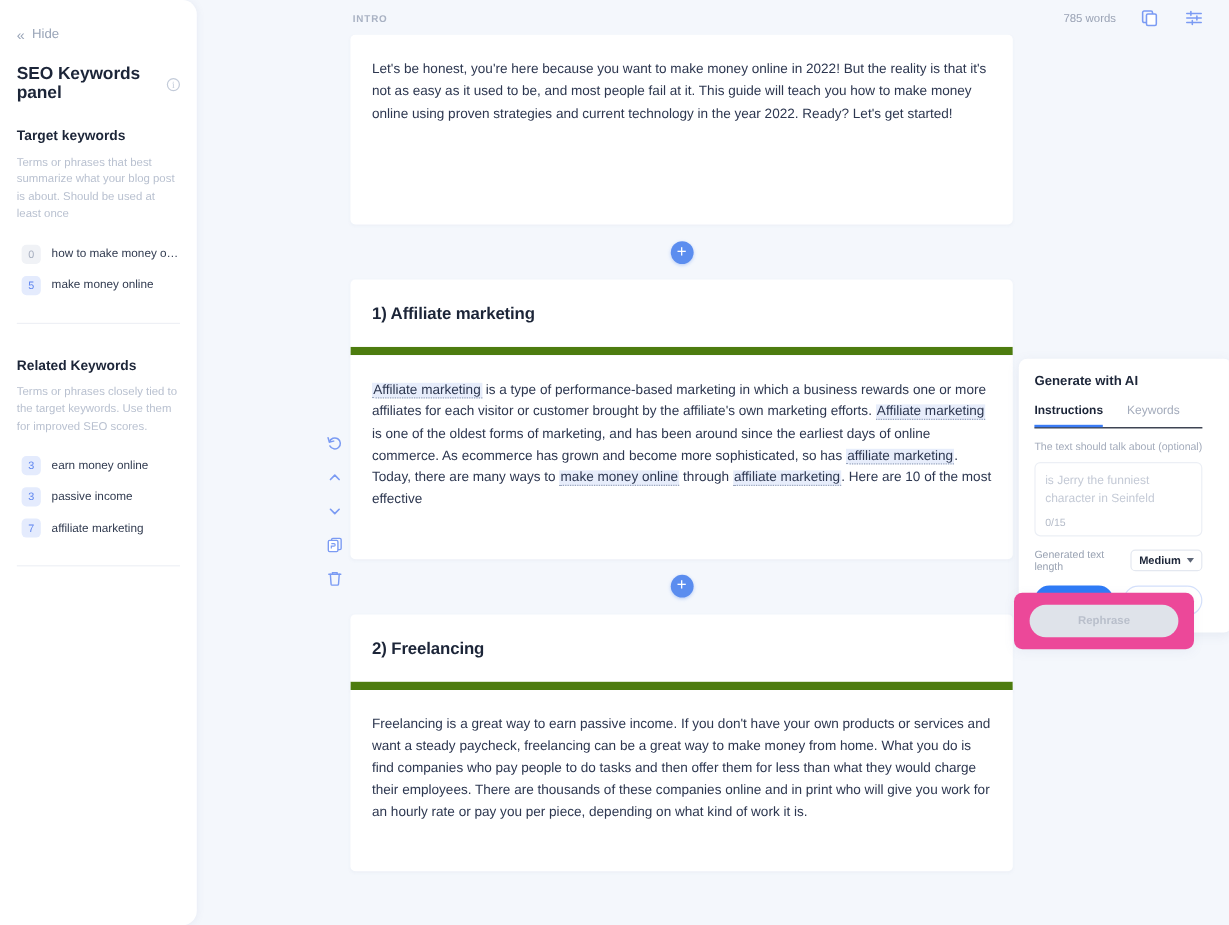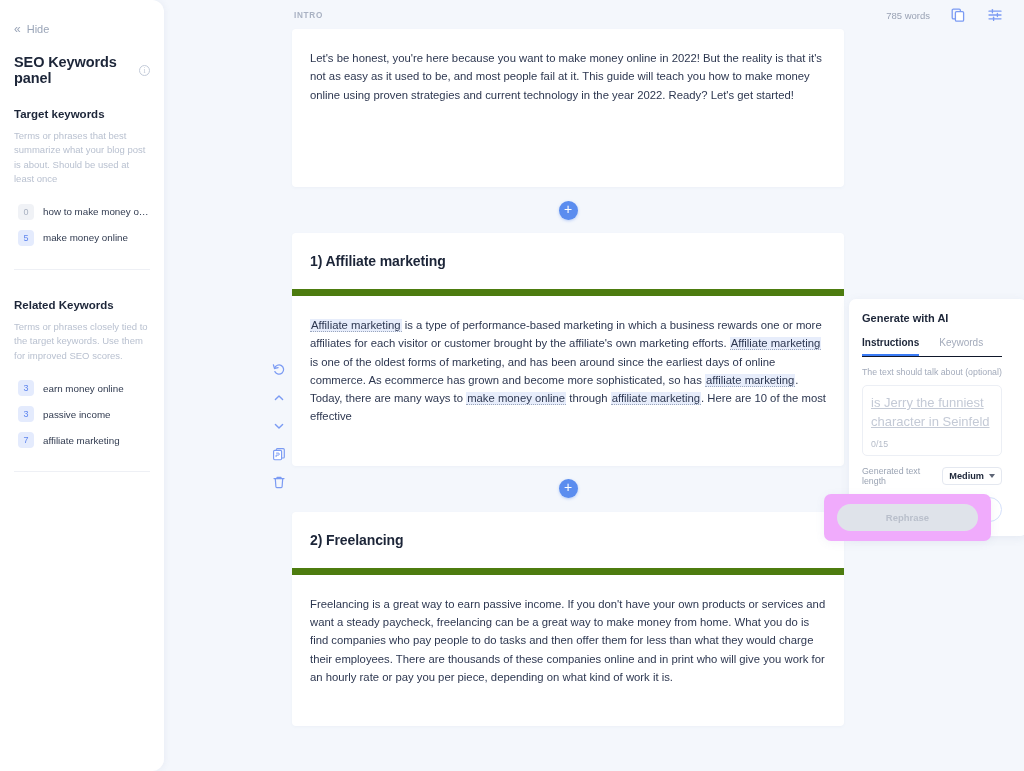--- a/index.html
+++ b/index.html
@@ -312,24 +312,23 @@
   }
   .ai-input {
     margin-top: 8px;
     border: 1px solid #eceff5;
     border-radius: 5px;
     padding: 8px 8px 6px 8px;
     min-height: 47px;
     cursor: text;
   }
   .ai-input-placeholder {
-    font-size: 13px;
+    font-size: 10px;
     line-height: 1.45;
     color: #c4cad6;
-    text-decoration: underline;
   }
   .ai-counter {
     margin-top: 7px;
     font-size: 8.8px;
     color: #b5bcc9;
   }
   .ai-length-row {
     display: flex;
     align-items: center;
     justify-content: space-between;
@@ -385,24 +384,24 @@
     border-radius: 14px;
     padding: 6px 0;
     width: 69px;
     text-align: center;
     cursor: pointer;
     font-family: inherit;
   }
 
   .rephrase-panel {
     position: absolute;
-    left: 824px;
+    left: 845px;
     top: 494px;
-    width: 167px;
-    background: #f0abfc;
+    width: 150px;
+    background: #ec4899;
     border-radius: 7px;
     box-shadow: 0 2px 10px rgba(100, 120, 160, 0.08);
     padding: 10px 13px;
   }
   .btn-disabled {
     background: #dfe3ea;
     color: #b9bfcb;
     font-size: 9.5px;
     font-weight: bold;
     border-radius: 14px;

